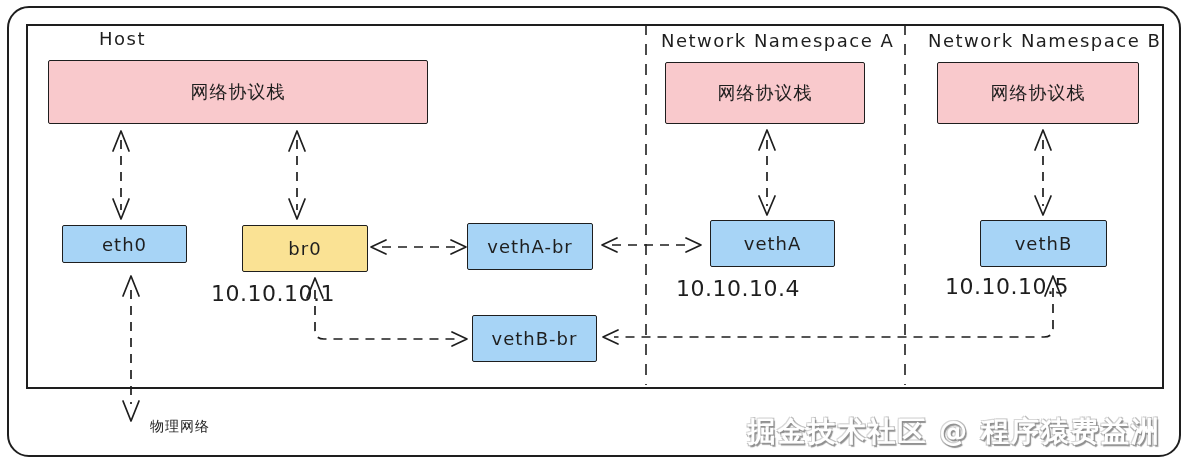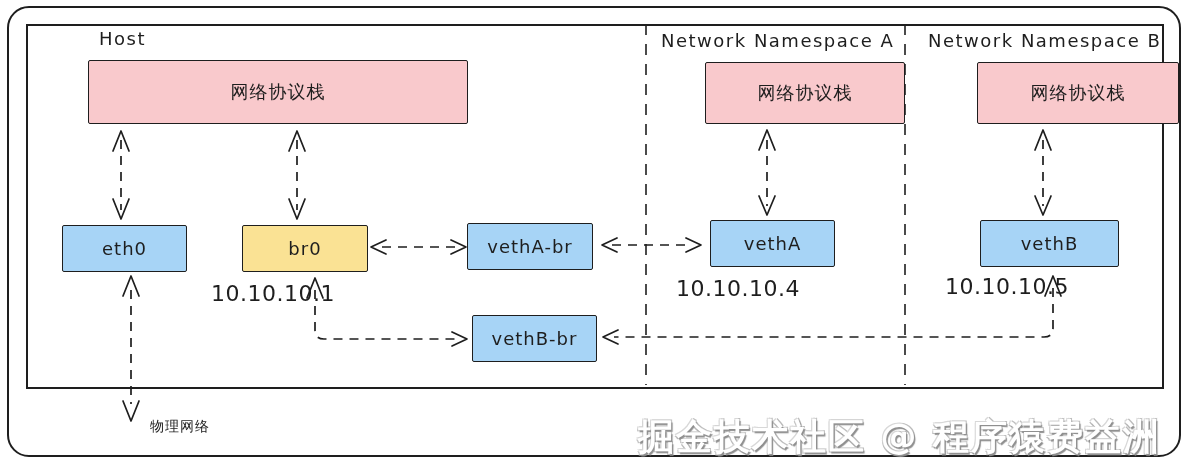--- a/index.html
+++ b/index.html
@@ -21,32 +21,32 @@
   .section-label {
     position:absolute; font-size:18px; letter-spacing:1.5px;
     font-weight:500; white-space:nowrap;
   }
   .node {
     position:absolute; display:flex; align-items:center; justify-content:center;
     border:1.8px solid var(--ink,#1e1e1e); border-radius:2px;
     font-size:18px; letter-spacing:1px; text-align:center;
     box-sizing:border-box;
   }
-  .node.pink   { background:var(--pink,#f9c9cc);margin-left:40px; }
+  .node.pink   { background:var(--pink,#f9c9cc); }
   .node.blue   { background:var(--blue,#a7d4f6); }
   .node.yellow { background:var(--yellow,#fae294); }
   .ip-label {
     position:absolute; font-size:22px; letter-spacing:0.5px; white-space:nowrap;
   }
   .physical-label {
     position:absolute; left:150px; top:418px; font-size:14px; letter-spacing:1px;
   }
   .watermark {
     position:absolute; right:26px; top:413px;
-    font-size:36px; font-weight:bold; letter-spacing:2px; white-space:nowrap;
+    font-size:28px; font-weight:bold; letter-spacing:2px; white-space:nowrap;
     color:var(--watermark-color,#ffffff);
     text-shadow:
       1.5px 1.5px 1px var(--watermark-shadow,#8f8f8f),
       -1px -1px 0 #d8d8d8,
       1px -1px 0 #bdbdbd,
       -1px 1px 0 #bdbdbd;
   }
   svg.overlay {
     position:absolute; left:0; top:0; pointer-events:none;
   }
@@ -69,33 +69,33 @@
   <div class="node pink" style="left:48px; top:60px; width:380px; height:64px;">
     <span>网络协议栈</span>
   </div>
   <div class="node pink" style="left:665px; top:62px; width:200px; height:62px;">
     <span>网络协议栈</span>
   </div>
   <div class="node pink" style="left:937px; top:62px; width:202px; height:62px;">
     <span>网络协议栈</span>
   </div>
 
-  <div class="node blue" style="left:62px; top:225px; width:125px; height:47px;">
+  <div class="node blue" style="left:62px; top:225px; width:125px; height:38px;">
     <span>eth0</span>
   </div>
   <div class="node yellow" style="left:242px; top:225px; width:126px; height:47px;">
     <span>br0</span>
   </div>
   <div class="node blue" style="left:710px; top:220px; width:125px; height:47px;">
     <span>vethA</span>
   </div>
   <div class="node blue" style="left:467px; top:223px; width:126px; height:47px;">
     <span>vethA-br</span>
   </div>
-  <div class="node blue" style="left:980px; top:220px; width:139px; height:47px;">
+  <div class="node blue" style="left:980px; top:220px; width:127px; height:47px;">
     <span>vethB</span>
   </div>
   <div class="node blue" style="left:472px; top:315px; width:125px; height:47px;text-align:right;">
     <span>vethB-br</span>
   </div>
 
   <div class="ip-label" style="left:211px; top:281px;">10.10.10.1</div>
   <div class="ip-label" style="left:676px; top:276px;">10.10.10.4</div>
   <div class="ip-label" style="left:945px; top:274px;">10.10.10.5</div>
 

